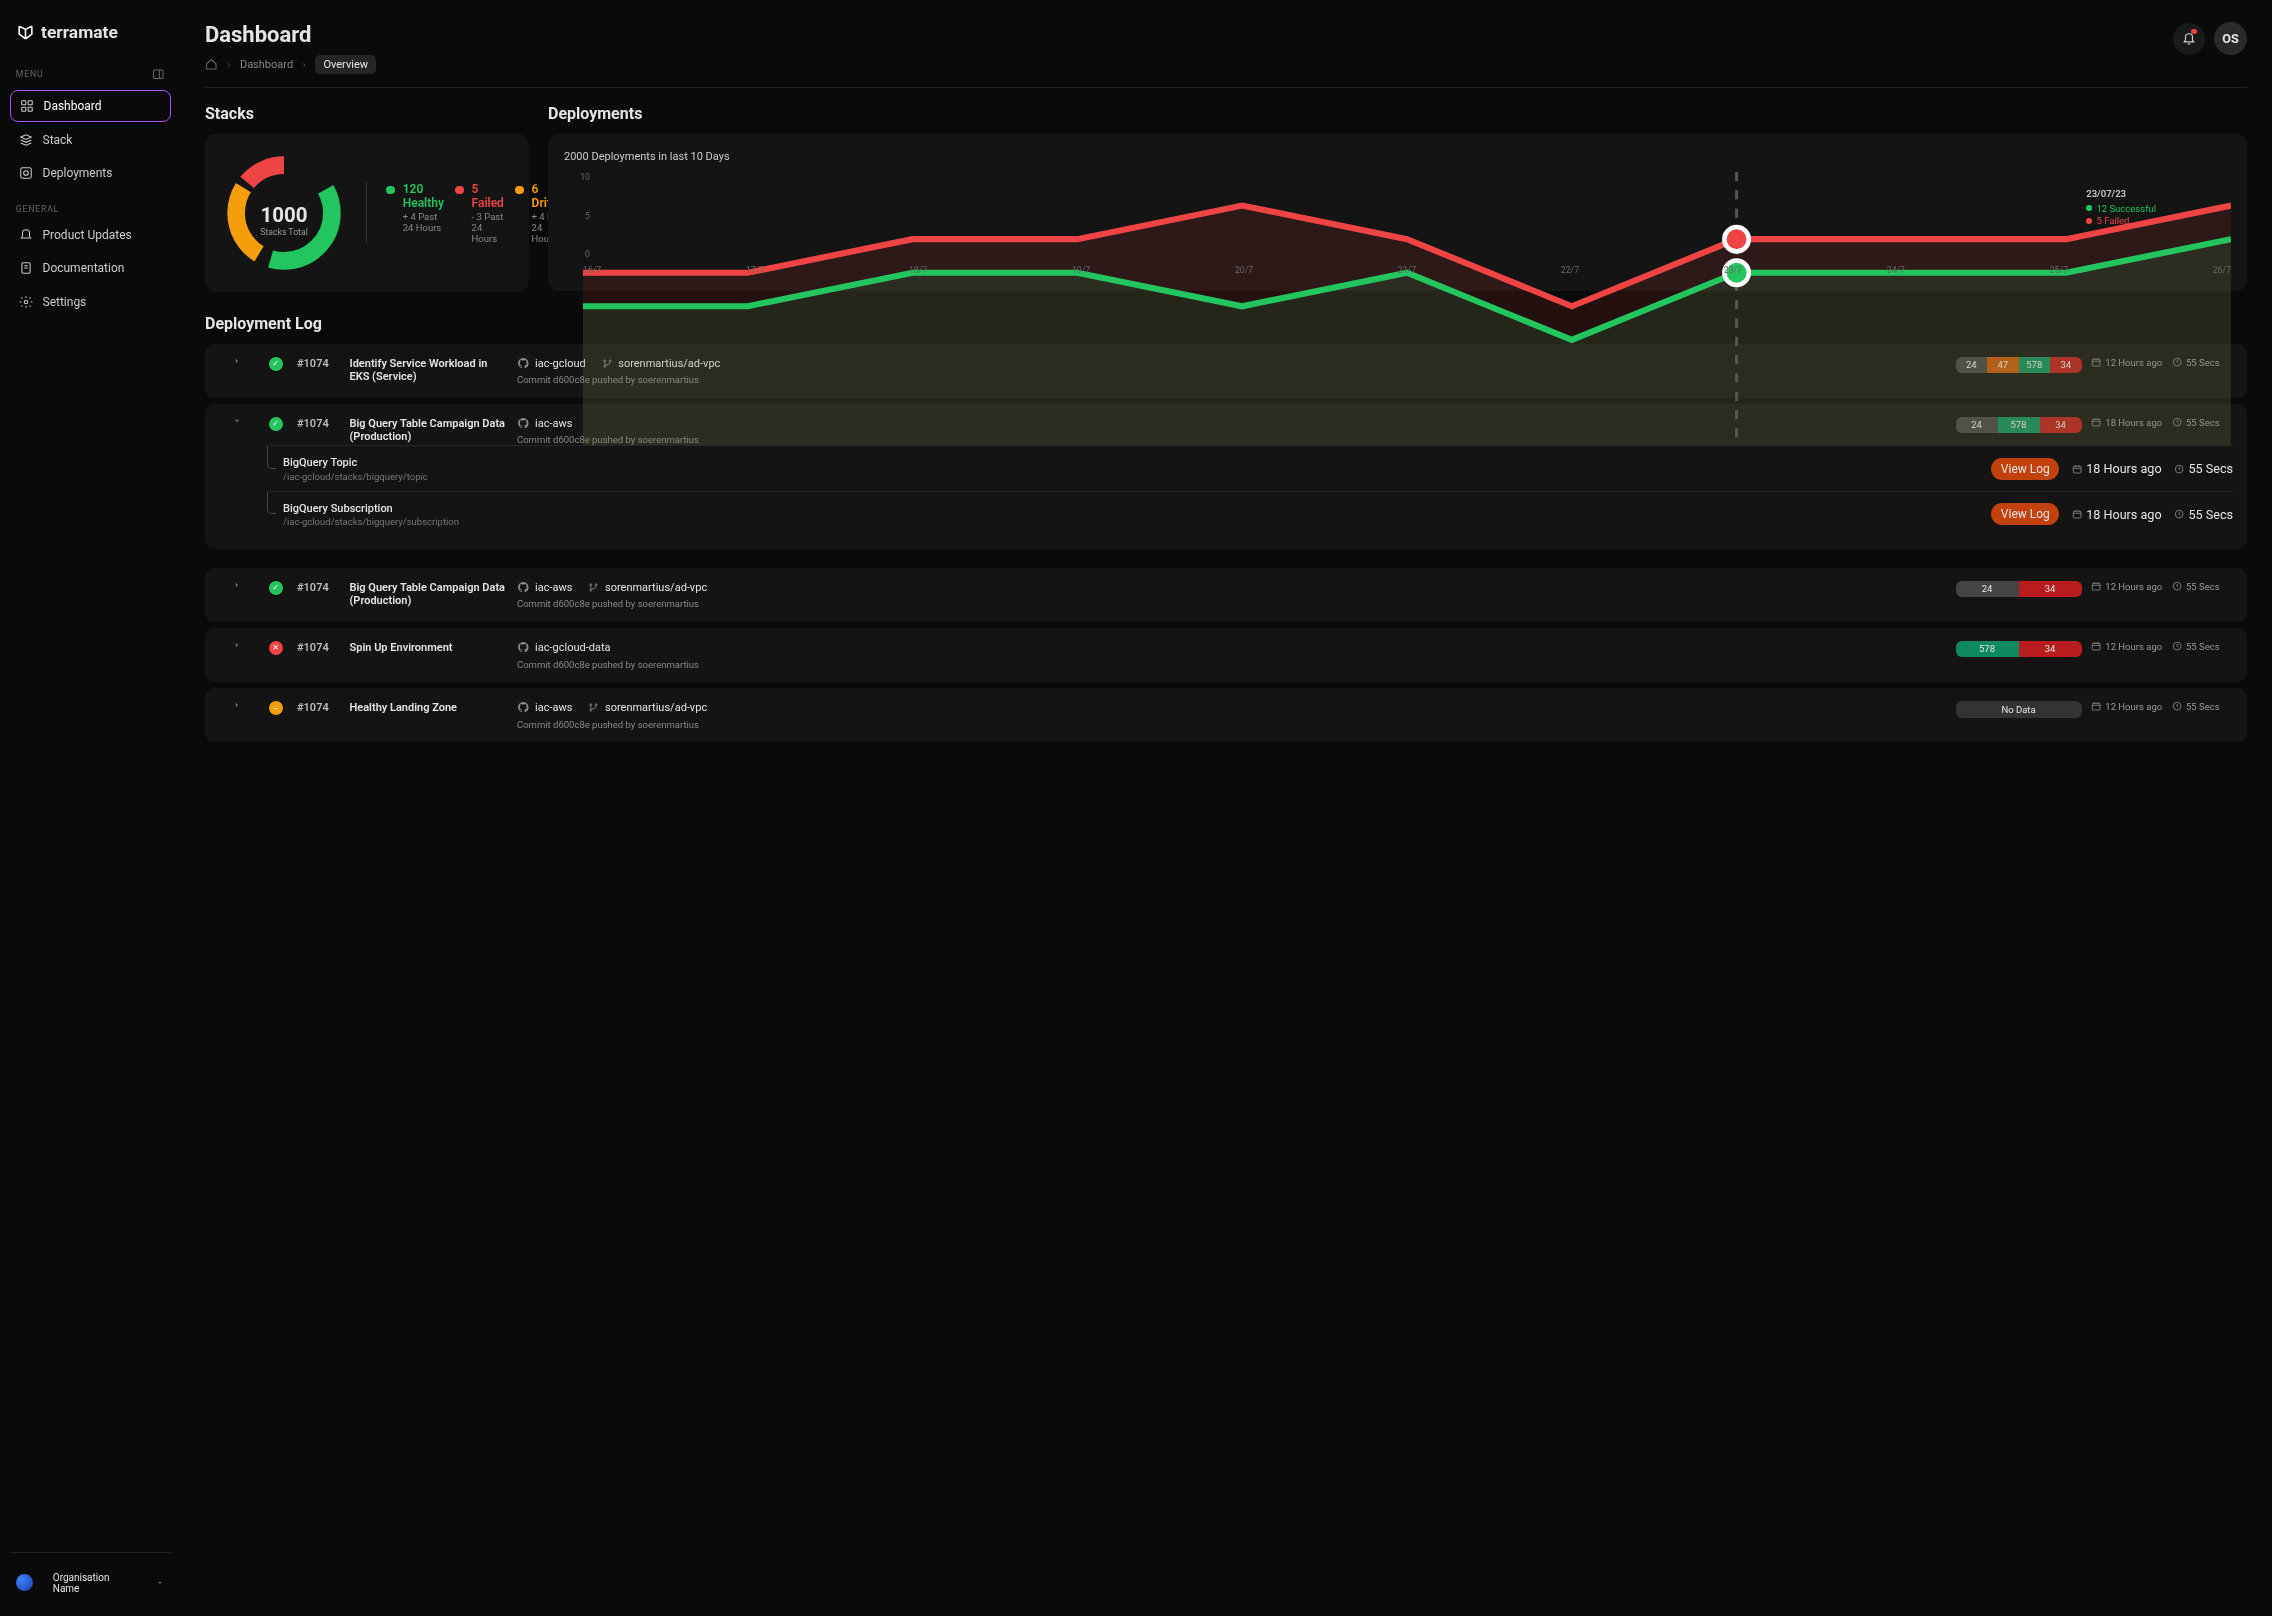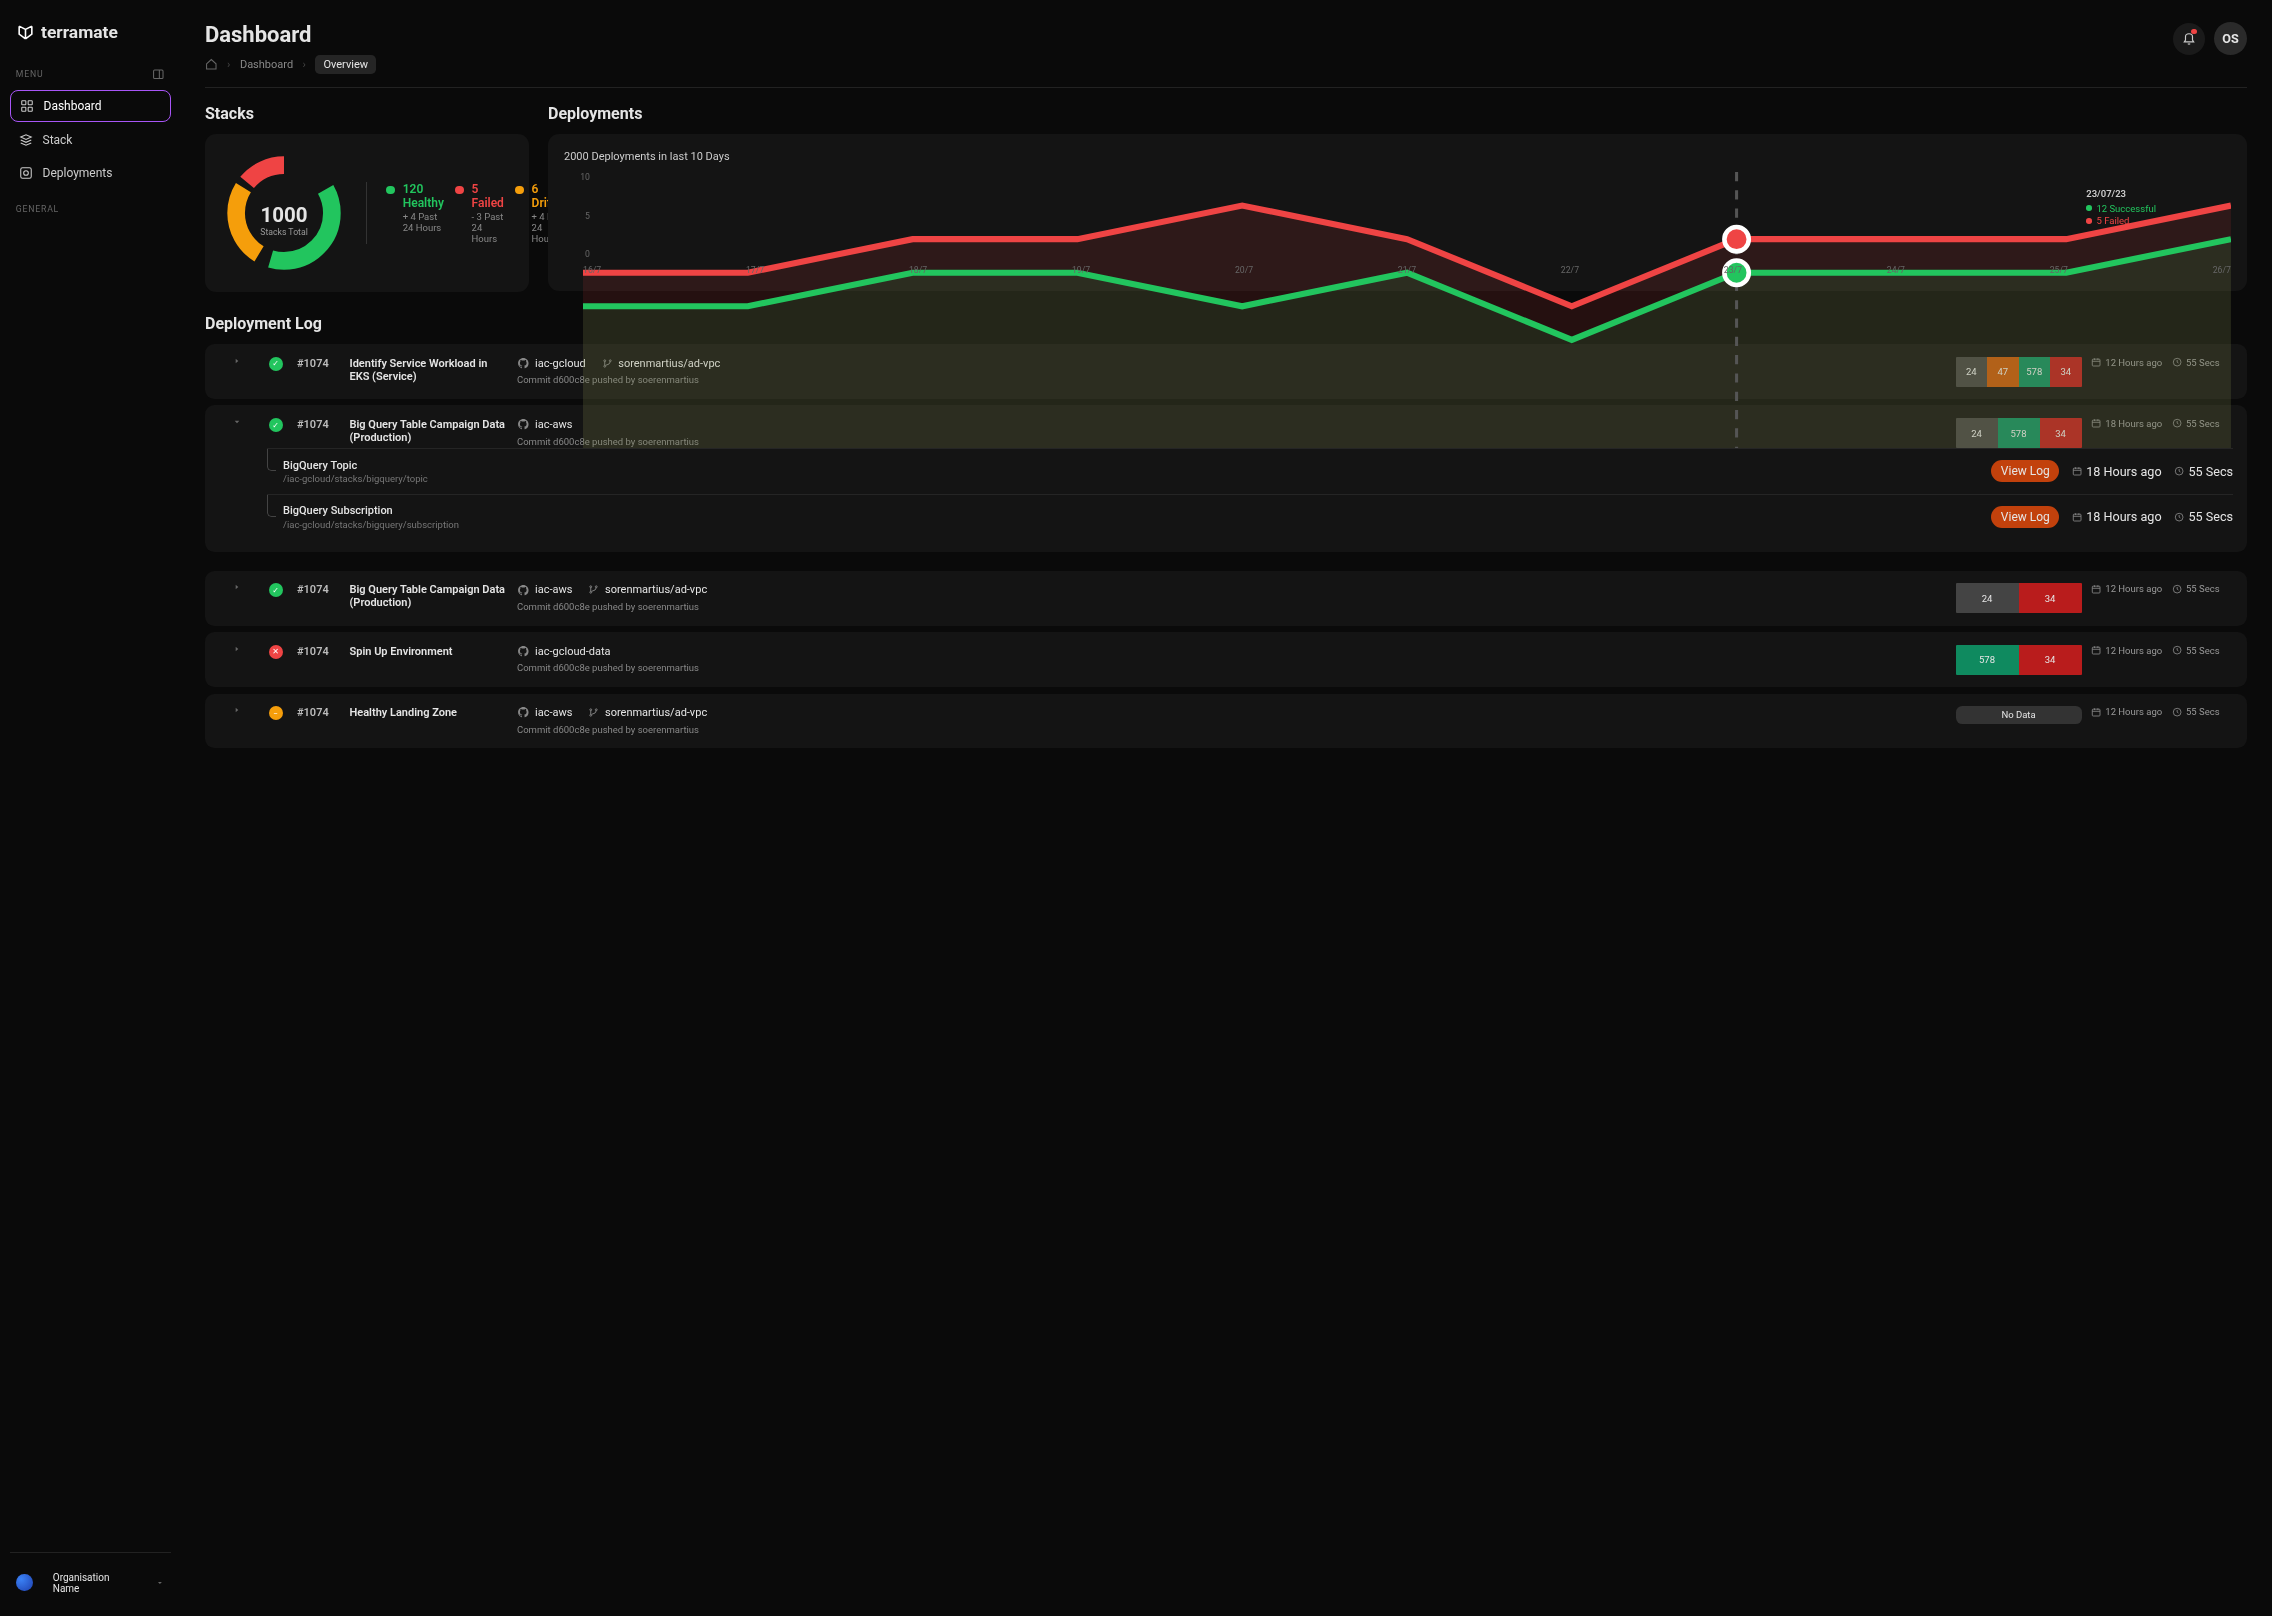--- a/index.html
+++ b/index.html
@@ -244,23 +244,23 @@
       font-size: 8px; color: #fff;
     }
     .log-id { color: #bbb; font-size: 11px; font-weight: 600; }
     .log-title { font-size: 11px; font-weight: 600; }
     .log-meta { display: flex; flex-direction: column; gap: 4.7px; }
     .log-repo-line { display: flex; gap: 16px; align-items: center; font-size: 11px; }
     .repo-item { display: flex; align-items: center; gap: 5.5px; }
     .log-commit { font-size: 9.5px; color: #888; }
     .stat-bar {
       display: flex;
-      border-radius: 1px;
+      border-radius: 6px;
       overflow: hidden;
-      height: 30px;
+      height: 16px;
       font-size: 9.5px;
     }
     .stat-seg { flex: 1; display: flex; align-items: center; justify-content: center; min-width: 28px; }
     .stat-seg.gray { background: #444; }
     .stat-seg.orange { background: #c2570a; }
     .stat-seg.green { background: #0f8a5f; }
     .stat-seg.red { background: #b91c1c; }
     .no-data { display:flex;align-items:center;justify-content:center;background:#333;border-radius:6.3px;height:17.4px;font-size:9.5px; }
     .log-times { display: flex; gap: 9.5px; font-size: 9.5px; color: #999; align-items:center; }
     .time-item { display: flex; align-items: center; gap: 4px; }
@@ -340,20 +340,42 @@
       <div class="nav-item">
         <svg class="nav-icon" viewBox="0 0 24 24" fill="none" stroke="#ccc" stroke-width="1.8">
           <rect x="3" y="3" width="18" height="18" rx="3"></rect>
           <circle cx="12" cy="12" r="4"></circle>
         </svg>
         <span>Deployments</span>
       </div>
     </nav>
 
   <div class="menu-section-label">GENERAL</div>
+  <nav id="nav-general">
+      <div class="nav-item">
+        <svg class="nav-icon" viewBox="0 0 24 24" fill="none" stroke="#ccc" stroke-width="1.8">
+          <path d="M6 8 Q6 3 12 3 Q18 3 18 8 L18 14 L20 17 L4 17 L6 14 Z"></path>
+        </svg>
+        <span>Product Updates</span>
+      </div>
+      <div class="nav-item">
+        <svg class="nav-icon" viewBox="0 0 24 24" fill="none" stroke="#ccc" stroke-width="1.8">
+          <rect x="5" y="3" width="14" height="18" rx="2"></rect>
+          <path d="M9 8 L15 8 M9 12 L15 12"></path>
+        </svg>
+        <span>Documentation</span>
+      </div>
+      <div class="nav-item">
+        <svg class="nav-icon" viewBox="0 0 24 24" fill="none" stroke="#ccc" stroke-width="1.8">
+          <circle cx="12" cy="12" r="3"></circle>
+          <path d="M12 2 L12 5 M12 19 L12 22 M4 12 L1 12 M23 12 L20 12 M6 6 L4 4 M20 20 L18 18 M6 18 L4 20 M20 4 L18 6"></path>
+        </svg>
+        <span>Settings</span>
+      </div>
+    </nav>
 
   <div class="sidebar-footer">
     <div class="org-selector">
       <div class="org-icon"></div>
       <span>Organisation Name</span>
       <svg width="8" height="8" viewBox="0 0 24 24" fill="#666" style="margin-left:auto">
         <path d="M6 9 L12 15 L18 9 Z"></path>
       </svg>
     </div>
   </div>

